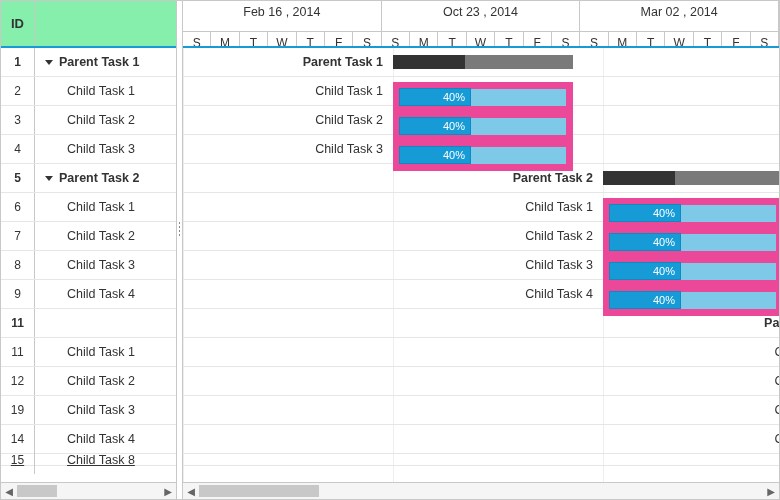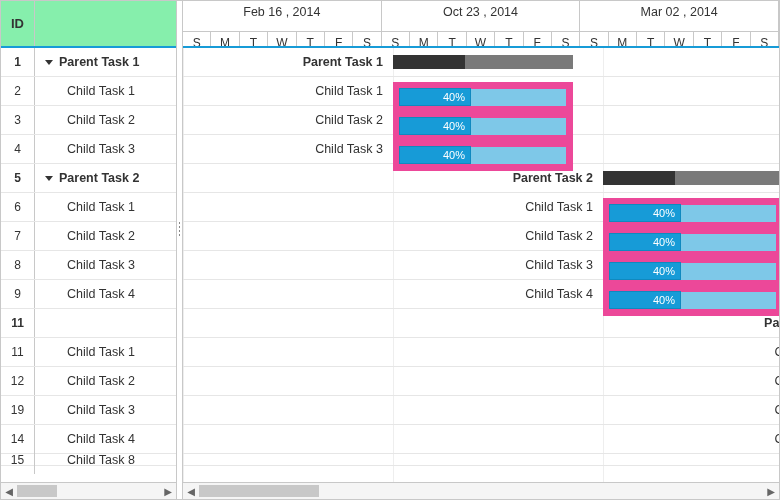--- a/index.html
+++ b/index.html
@@ -267,21 +267,21 @@
           <div class="cell-name"><span>Child Task 2</span></div>
         </div>
         <div class="tree-row child">
           <div class="cell-id">19</div>
           <div class="cell-name"><span>Child Task 3</span></div>
         </div>
         <div class="tree-row child">
           <div class="cell-id">14</div>
           <div class="cell-name"><span>Child Task 4</span></div>
         </div>
-        <div class="tree-row child" style="height: 12px;">
+        <div class="tree-row child" style="height: 12px; text-decoration: underline;">
           <div class="cell-id">15</div>
           <div class="cell-name"><span>Child Task 8</span></div>
         </div>
       </div>
     <div class="hscroll">
       <div class="btn">◀</div>
       <div class="track">
         <div class="thumb" style="left:0;width:40px"></div>
       </div>
       <div class="btn">▶</div>

